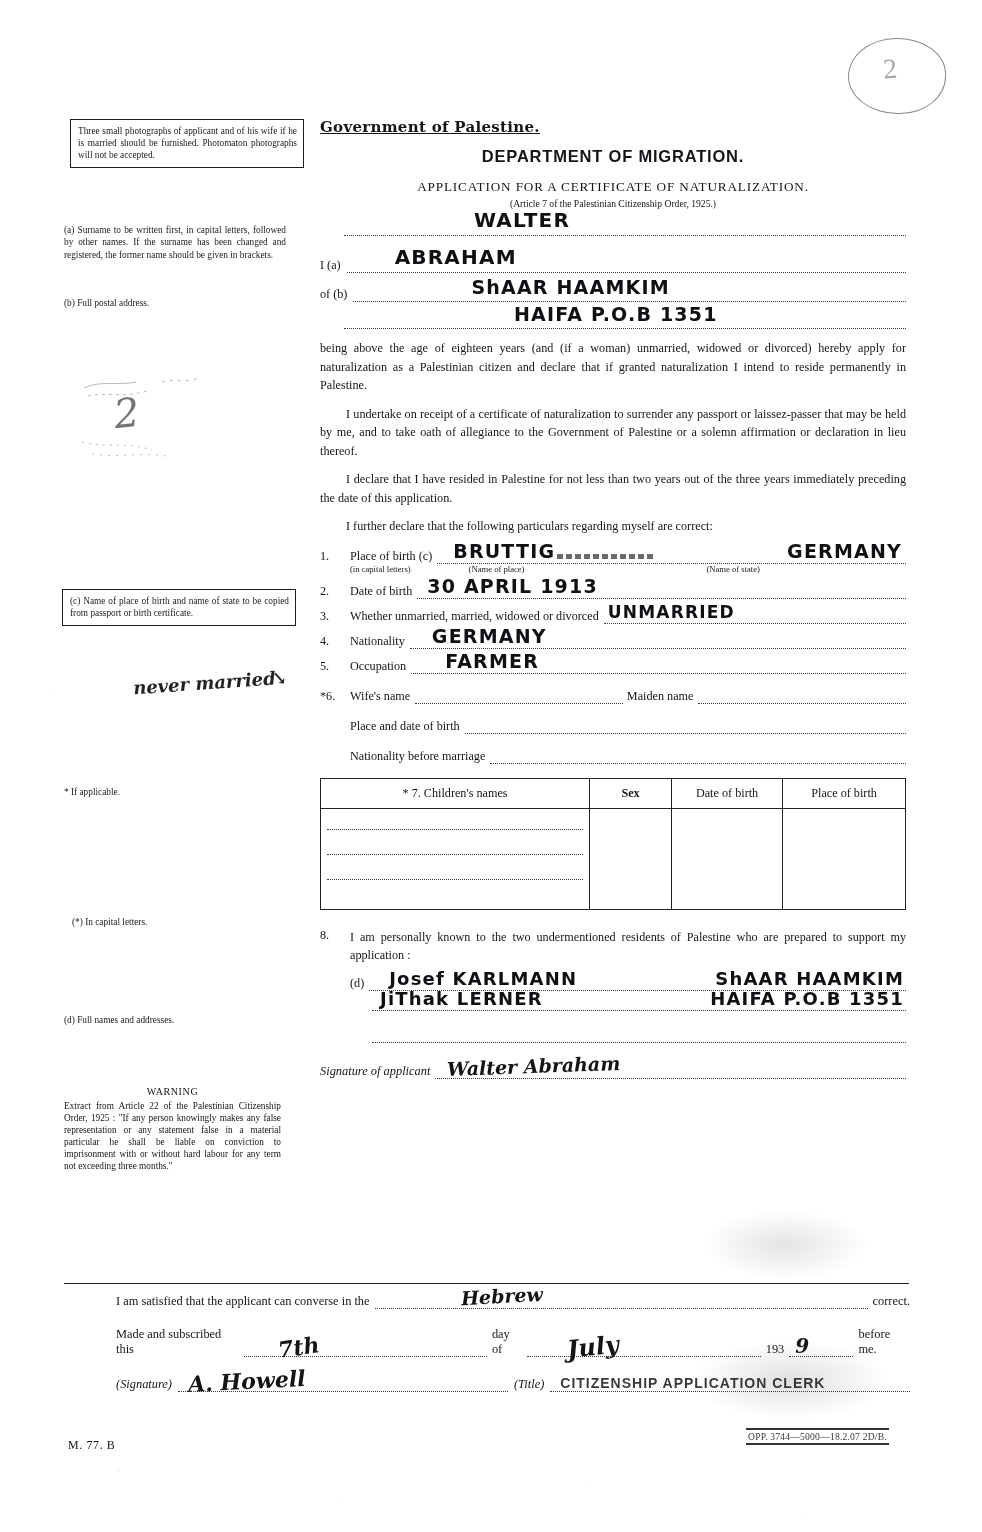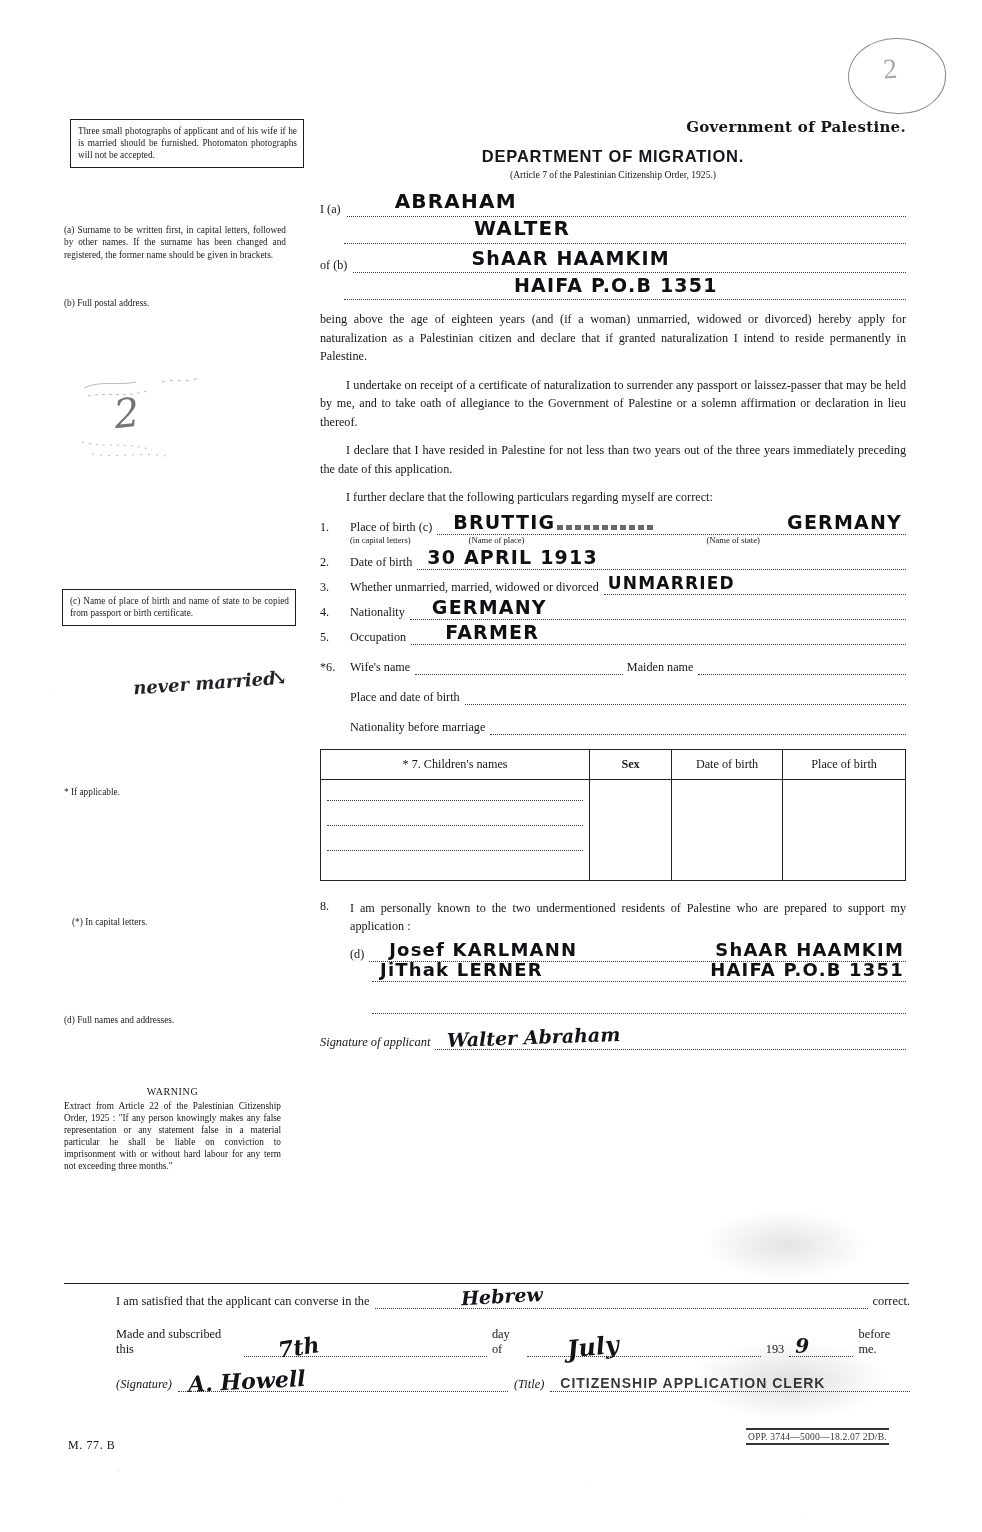--- a/index.html
+++ b/index.html
@@ -115,25 +115,26 @@
   #scribble-never .tail {
     display: inline-block;
     transform: rotate(8deg);
     margin-left: -10px;
   }
 
   
   #form-col { left: 320px; top: 118px; width: 586px; }
 
   .hdr-gov {
-    text-align: right;
+    text-align: left;
     font-family: "DejaVu Serif", serif;
     font-size: 15px;
     letter-spacing: .3px;
     font-weight: 700;
+    text-decoration: underline;
   }
   .hdr-dept {
     text-align: center;
     font-family: "Liberation Sans", sans-serif;
     font-size: 16.5px;
     font-weight: 700;
     letter-spacing: .8px;
     margin-top: 11px;
   }
   .hdr-app {
@@ -289,31 +290,32 @@
 
 <div class="abs" id="warning-block">
   <div class="warn-title">WARNING</div>
   <div class="warn-body">Extract from Article 22 of the Palestinian Citizenship Order, 1925 : "If any person knowingly makes any false representation or any statement false in a material particular he shall be liable on conviction to imprisonment with or without hard labour for any term not exceeding three months."</div>
 </div>
 
 <div class="abs" id="form-col">
 
   <div class="hdr-gov">Government of Palestine.</div>
   <div class="hdr-dept">DEPARTMENT OF MIGRATION.</div>
+  <div class="hdr-app">APPLICATION FOR A CERTIFICATE OF NATURALIZATION.</div>
   <div class="hdr-article">(Article 7 of the Palestinian Citizenship Order, 1925.)</div>
 
+  <div class="row" style="margin-top:4px;">
+    <span class="dotline" style="flex:1 1 auto; height:22px; margin-left:24px; position:relative;">
+      <span class="hand abs" style="left:130px; bottom:3px; font-size:20px;">WALTER</span>
+    </span>
+  </div>
   <div class="row" style="margin-top:14px;">
     <span class="lbl">I (a)</span>
     <span class="dotline" style="flex:1 1 auto; height:22px; margin-left:6px; position:relative;">
       <span class="hand abs" style="left:48px; bottom:3px; font-size:20px;">ABRAHAM</span>
-    </span>
-  </div>
-  <div class="row" style="margin-top:4px;">
-    <span class="dotline" style="flex:1 1 auto; height:22px; margin-left:24px; position:relative;">
-      <span class="hand abs" style="left:130px; bottom:3px; font-size:20px;">WALTER</span>
     </span>
   </div>
 
   <div class="row" style="margin-top:6px;text-align:right;">
     <span class="lbl">of (b)</span>
     <span class="dotline" style="flex:1 1 auto; height:22px; margin-left:6px; position:relative;">
       <span class="hand abs" style="left:118px; bottom:3px; font-size:19px;">ShAAR HAAMKIM</span>
     </span>
   </div>
   <div class="row" style="margin-top:4px;">

